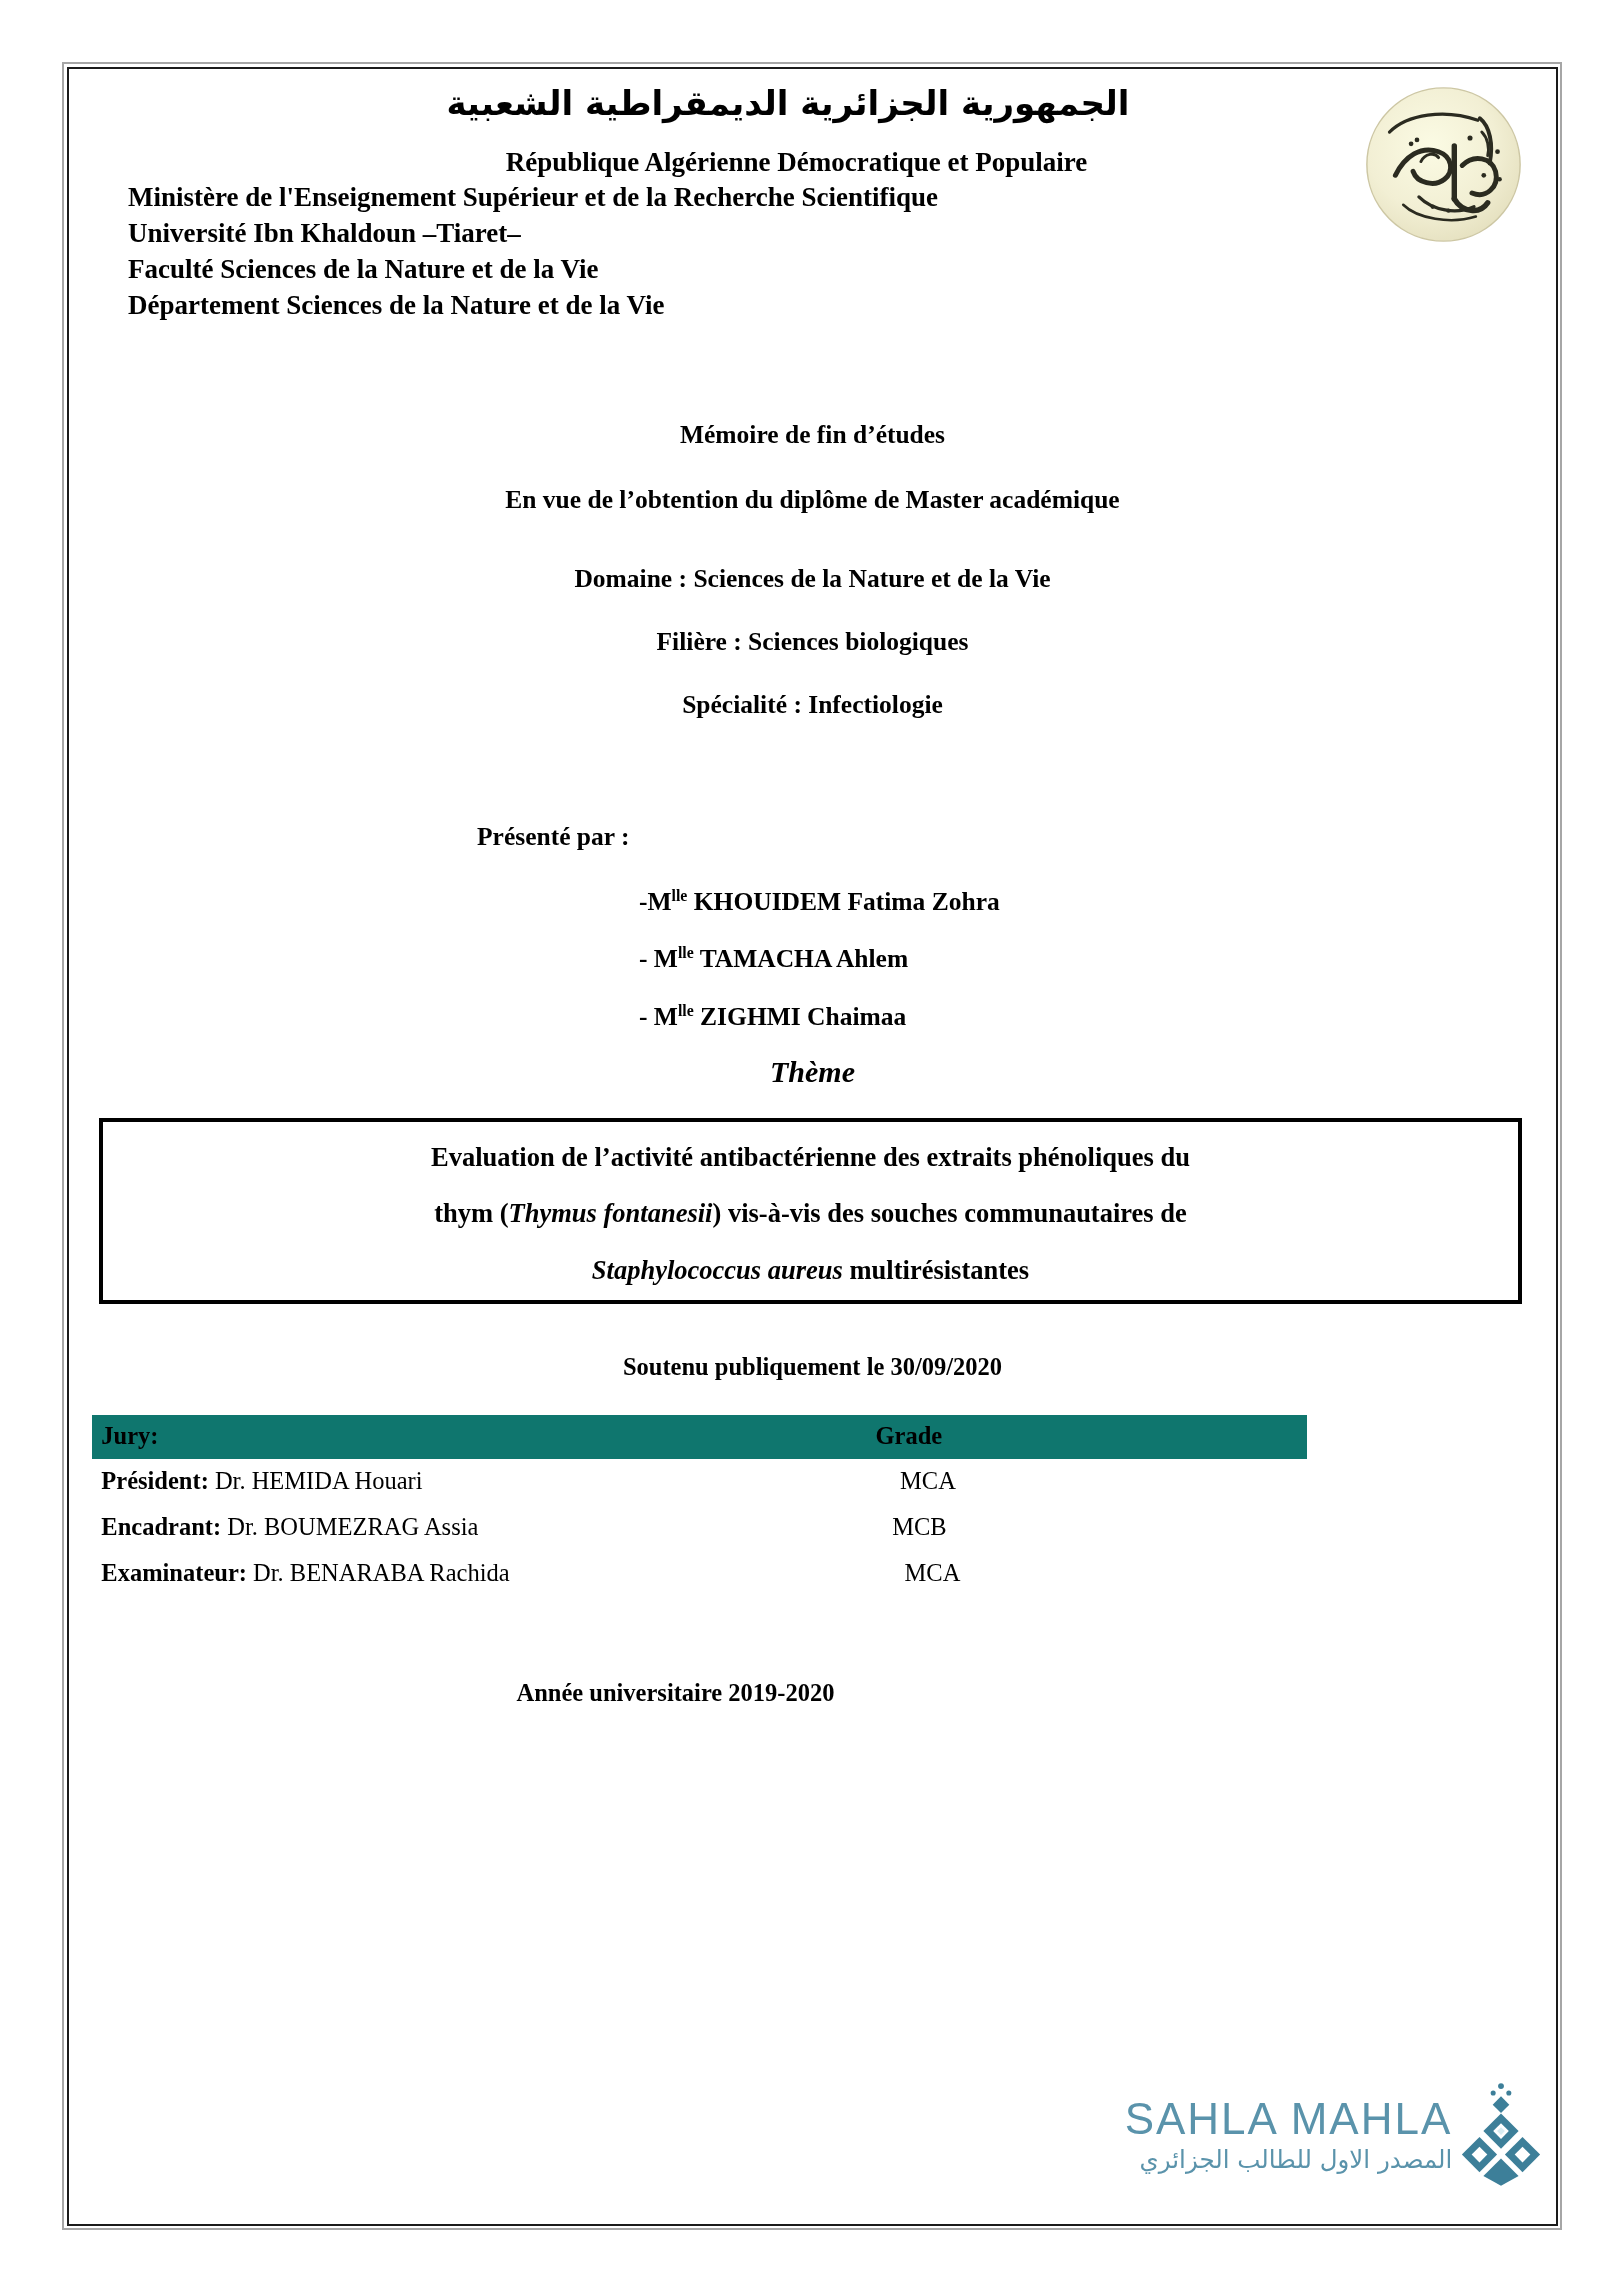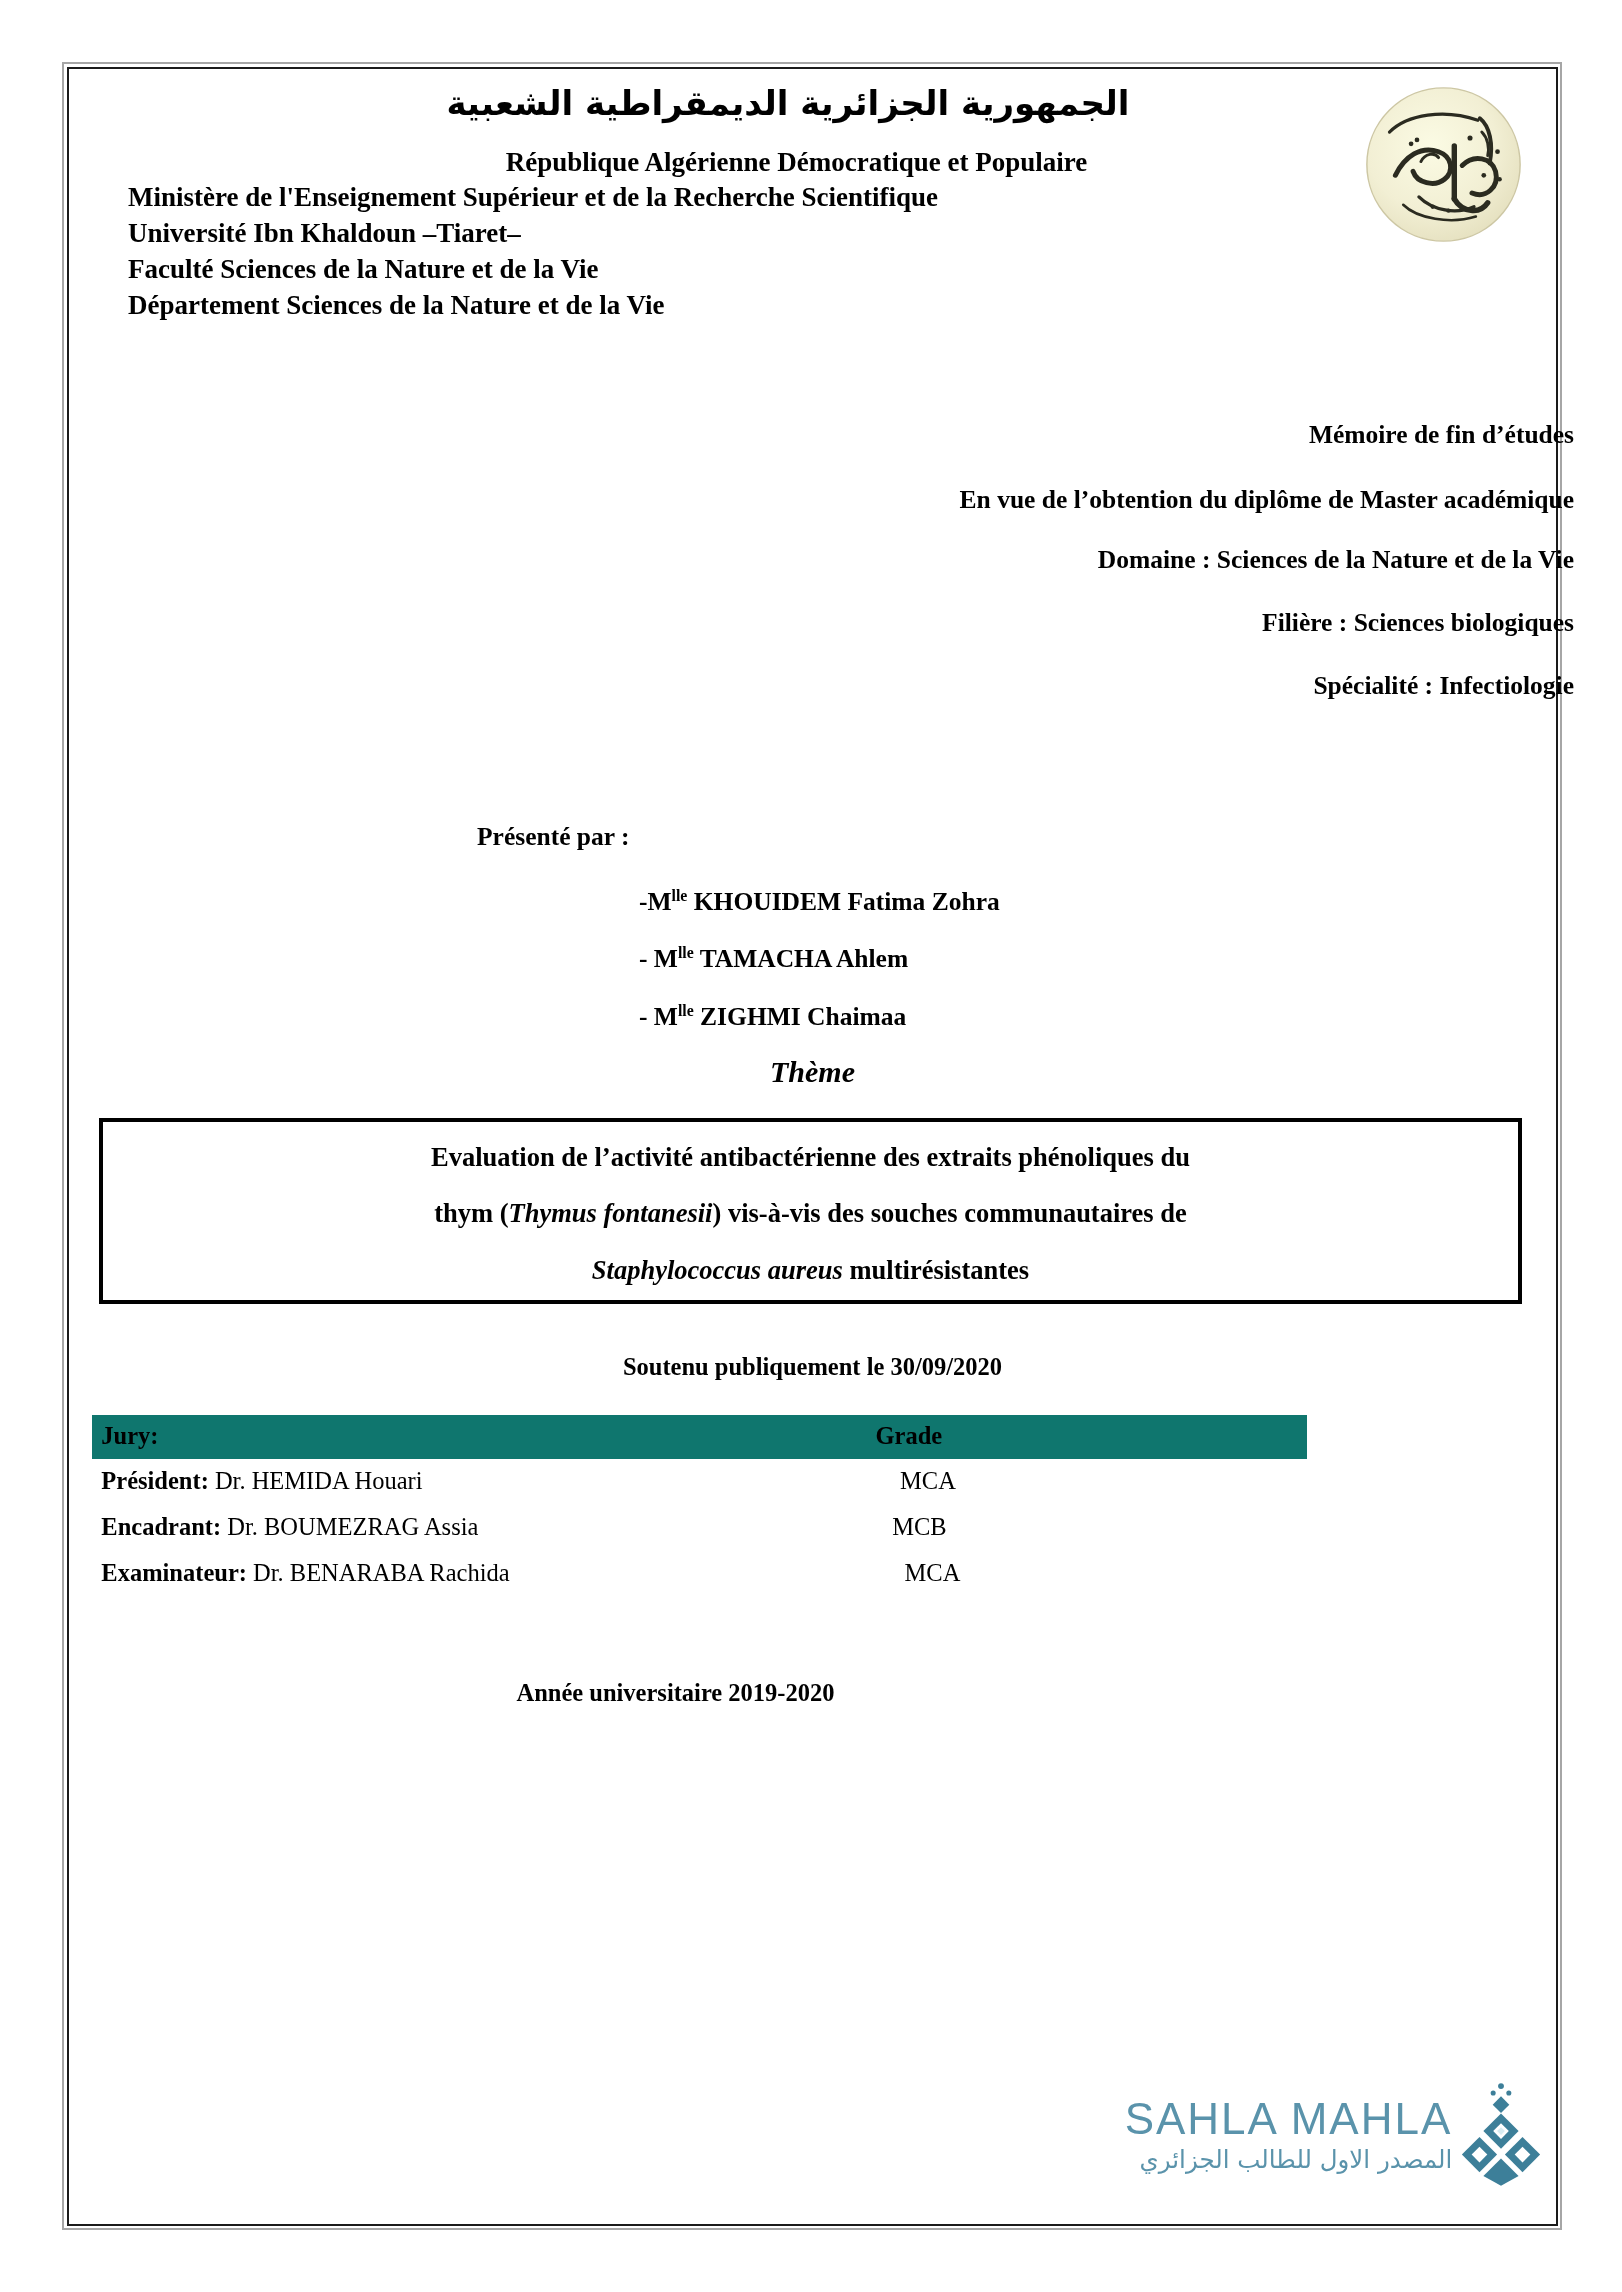--- a/index.html
+++ b/index.html
@@ -85,32 +85,32 @@
     right: 31px;
     top: 13.7px;
     width: 167px;
     height: 167px;
   }
   .seal svg { display: block; width: 100%; height: 100%; }
 
   
   .degree-block {
     position: absolute;
-    left: 16px;
+    left: 0;
     top: 353px;
     width: 100%;
-    text-align: right;
+    text-align: center;
   }
   .degree-line {
     font-size: 25.5px;
     font-weight: 700;
     margin-bottom: 0;
   }
   .deg-1 { margin-bottom: 35px; }
-  .deg-2 { margin-bottom: 30px; }
+  .deg-2 { margin-bottom: 49px; }
   .deg-3 { margin-bottom: 33px; }
   .deg-4 { margin-bottom: 33px; }
 
   
   .presented-block {
     position: absolute;
     left: 0;
     top: 755px;
     width: 100%;
     padding-left: 23px;

